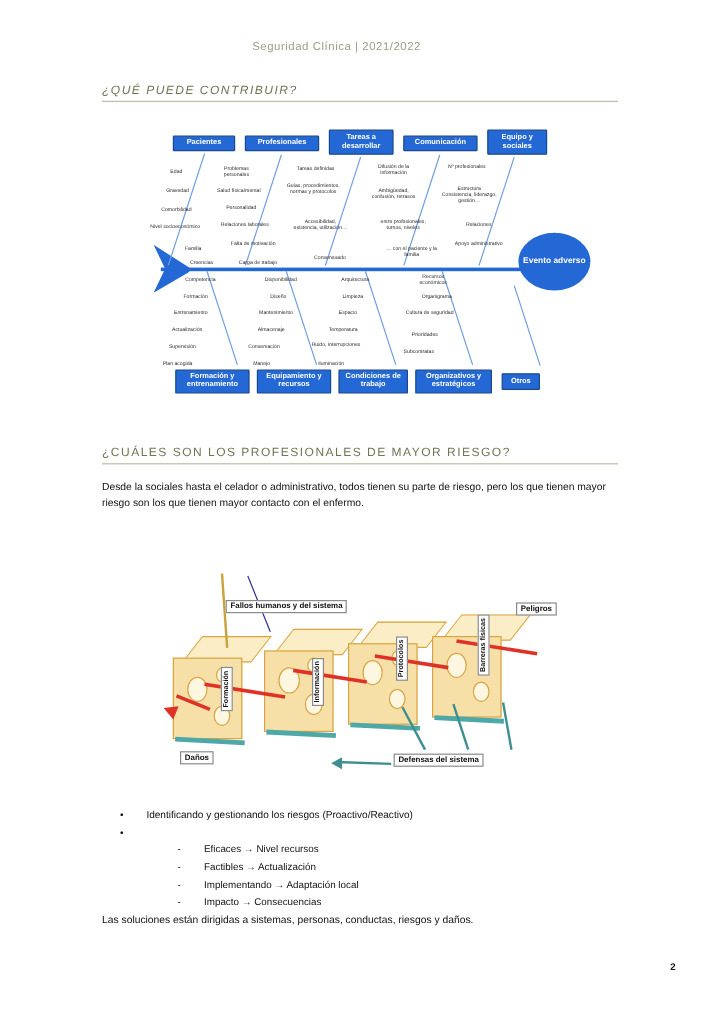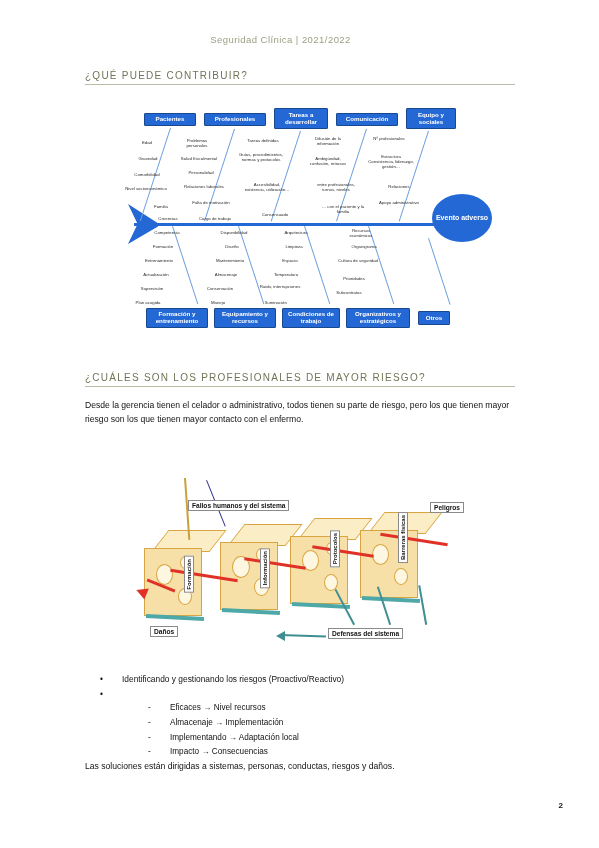--- a/index.html
+++ b/index.html
@@ -89,21 +89,21 @@
 
   .pagenum{position:absolute;right:36px;bottom:38px;font-size:8px;font-weight:bold;color:#111;}
 </style>
 </head>
 <body>
 
 <div class="page">
 
   <div class="header">Seguridad Clínica | 2021/2022</div>
 
-  <div class="heading" style="top:70px;">¿QUÉ PUEDE CONTRIBUIR?</div>
+  <div class="heading" style="top:70px;font-style:italic;">¿QUÉ PUEDE CONTRIBUIR?</div>
 
   <div class="fish">
     <div class="spine"></div>
     <div class="tail"></div>
     <div class="headc">Evento adverso</div>
 
     <div class="fbox" style="left:16px;top:5px;width:52px;height:13px;">Pacientes</div>
     <div class="fbox" style="left:76px;top:5px;width:62px;height:13px;">Profesionales</div>
     <div class="fbox" style="left:146px;top:0px;width:54px;height:21px;">Tareas a desarrollar</div>
     <div class="fbox" style="left:208px;top:5px;width:62px;height:13px;">Comunicación</div>
@@ -178,21 +178,21 @@
     <div class="bonetxt" style="left:126px;top:192px;width:44px;">Iluminación</div>
 
     <div class="bonetxt" style="left:212px;top:120px;width:42px;">Recursos económicos</div>
     <div class="bonetxt" style="left:214px;top:136px;width:44px;">Organigrama</div>
     <div class="bonetxt" style="left:208px;top:150px;width:44px;">Cultura de seguridad</div>
     <div class="bonetxt" style="left:204px;top:168px;width:44px;">Prioridades</div>
     <div class="bonetxt" style="left:198px;top:182px;width:46px;">Subcontratas</div>
   </div>
 
   <div class="heading" style="top:372px;">¿CUÁLES SON LOS PROFESIONALES DE MAYOR RIESGO?</div>
-  <div class="para" style="top:399px;">Desde la gerencia tienen el celador o administrativo, todos tienen su parte de riesgo, pero los que tienen mayor riesgo son los que tienen mayor contacto con el enfermo.</div>
+  <div class="para" style="top:399px;">Desde la sociales hasta el celador o administrativo, todos tienen su parte de riesgo, pero los que tienen mayor riesgo son los que tienen mayor contacto con el enfermo.</div>
 
 
   <div class="cheesewrap">
 
     <div class="slicetop" style="left:20px;top:52px;width:56px;height:20px;transform:skewX(-38deg);"></div>
     <div class="slice" style="left:4px;top:70px;width:56px;height:66px;"></div>
     <div class="hole" style="left:16px;top:86px;width:15px;height:19px;"></div>
     <div class="hole" style="left:38px;top:110px;width:12px;height:15px;"></div>
     <div class="hole" style="left:40px;top:78px;width:9px;height:11px;"></div>
 
@@ -253,21 +253,21 @@
     <div class="b1">
       <span class="dot">•</span>
     </div>
     <div class="subs">
       <div class="b2">
         <span class="dash">-</span>
         <span>Eficaces → Nivel recursos</span>
       </div>
       <div class="b2">
         <span class="dash">-</span>
-        <span>Almacenaje  → Implementación</span>
+        <span>Factibles  → Actualización</span>
       </div>
       <div class="b2">
         <span class="dash">-</span>
         <span>Implementando → Adaptación local</span>
       </div>
       <div class="b2">
         <span class="dash">-</span>
         <span>Impacto → Consecuencias</span>
       </div>
     </div>

